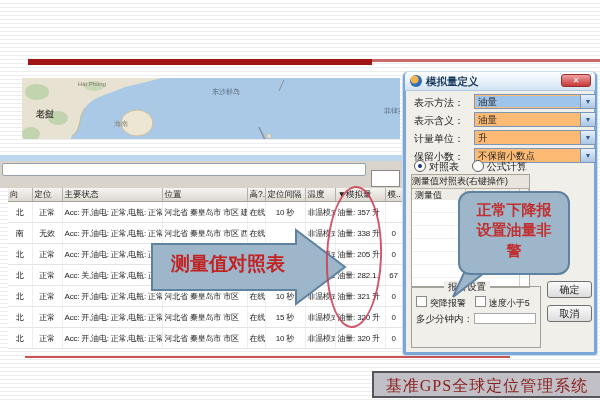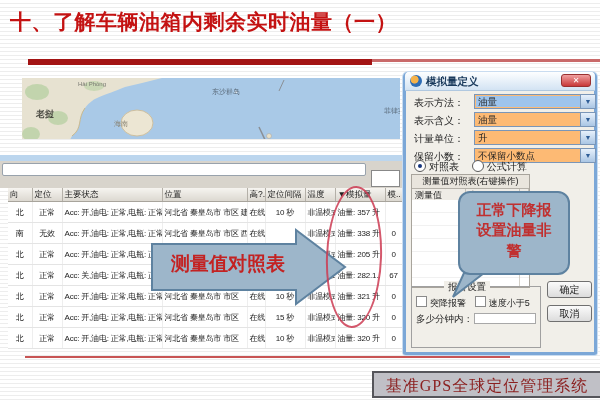--- a/index.html
+++ b/index.html
@@ -86,21 +86,21 @@
   .dd-value.sel{background:#9ec4ec;}
   .dd-btn{position:absolute;right:0;top:0;width:14px;height:13px;
     background:linear-gradient(#e6f0fb,#aac6e4);border-left:1px solid #7a96b8;
     color:#2f5e97;font-size:7px;line-height:13px;text-align:center;}
   .radio-row{position:absolute;left:8px;top:88px;height:14px;width:180px;}
   .radio{position:relative;display:inline-block;width:10px;height:10px;border:1px solid #5a5a5a;border-radius:50%;background:#fff;vertical-align:-2px;}
   .radio.sel::after{content:"";position:absolute;left:2.5px;top:2.5px;width:4px;height:4px;border-radius:50%;background:#15357d;}
   .radio-label{font-size:10px;margin:0 10px 0 3px;}
 
   .lookup{position:absolute;left:5px;top:102px;width:119px;height:114px;border:1px solid #a8a49c;background:#fff;box-sizing:border-box;}
-  .lookup-caption{height:13px;background:#e9e5dd;border-bottom:1px solid #b4b0a8;font-size:9px;text-align:center;line-height:13px;overflow:hidden;white-space:nowrap;}
+  .lookup-caption{height:13px;background:#e9e5dd;border-bottom:1px solid #b4b0a8;font-size:9px;line-height:13px;overflow:hidden;white-space:nowrap;}
   .lookup-head{height:12px;border-bottom:1px solid #b4b0a8;background:#efece6;font-size:9px;display:flex;}
   .lookup-head span{display:block;box-sizing:border-box;border-right:1px solid #c4c0b8;padding-left:3px;line-height:12px;}
   .lh1{width:54px;} .lh2{width:54px;} .lh3{flex:1;}
   .lookup-body{position:absolute;left:0;top:25px;right:0;bottom:0;
     background:
       linear-gradient(#d4d0c8,#d4d0c8) 53px 0/1px 100% no-repeat,
       linear-gradient(#d4d0c8,#d4d0c8) 107px 0/1px 100% no-repeat,
       repeating-linear-gradient(to bottom,#ffffff 0 12px,#f1f1f1 12px 13px);}
 
   
@@ -137,21 +137,20 @@
   .footer-text{
     position:absolute;left:0;right:10px;top:3px;text-align:center;
     font-family:"Liberation Serif",serif;font-size:16px;color:#8b2020;letter-spacing:1px;white-space:nowrap;
   }
 </style>
 </head>
 <body>
 
 <div id="slide">
 
-  <div class="slide-title">十、了解车辆油箱内剩余实时油量（一）</div>
   <div class="divider-thick"></div>
   <div class="divider-thin"></div>
 
   <div class="map">
     <svg width="378" height="77" viewBox="0 0 378 77">
       <rect x="0" y="0" width="378" height="77" fill="#a9c9e7"></rect>
       <path d="M0,0 L140,0 L120,5 L103,9 C82,18 72,18 63,30 C55,41 61,50 50,58 L40,77 L0,77 Z" fill="#e7e2d1"></path>
       <ellipse cx="15" cy="14" rx="12" ry="8" fill="#b9d1a4" opacity="0.8"></ellipse>
       <ellipse cx="36" cy="40" rx="10" ry="7" fill="#b9d1a4" opacity="0.8"></ellipse>
       <ellipse cx="9" cy="56" rx="9" ry="7" fill="#b9d1a4" opacity="0.8"></ellipse>

